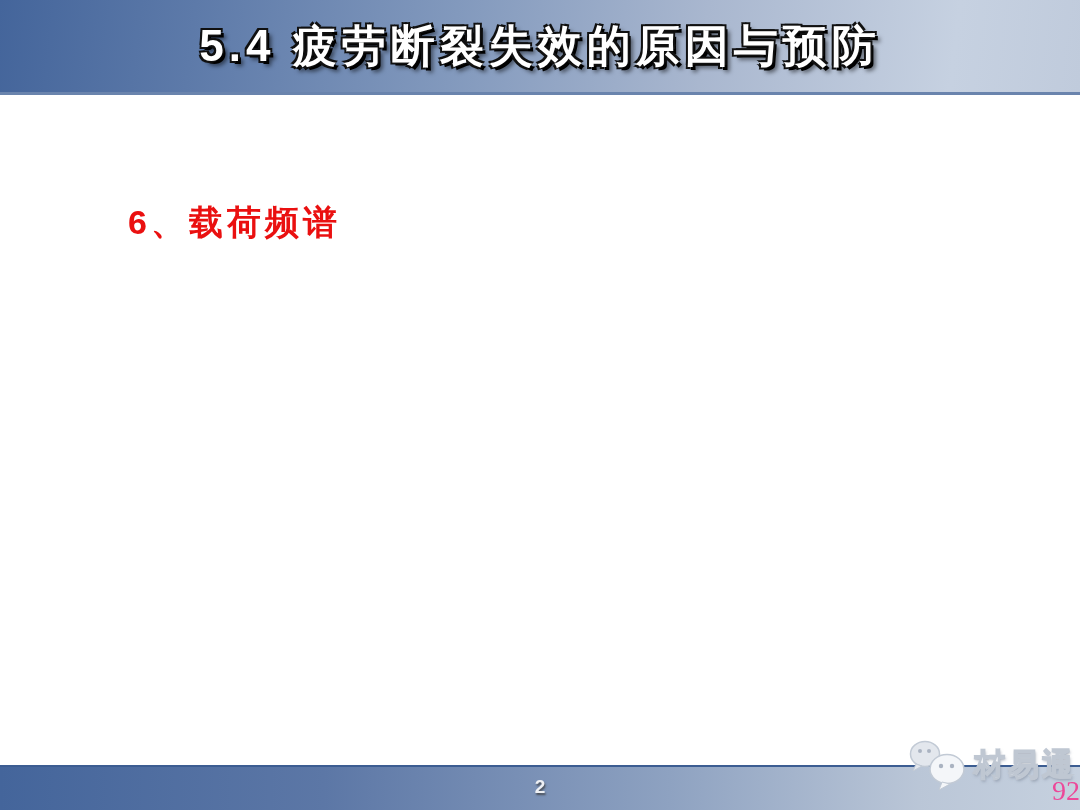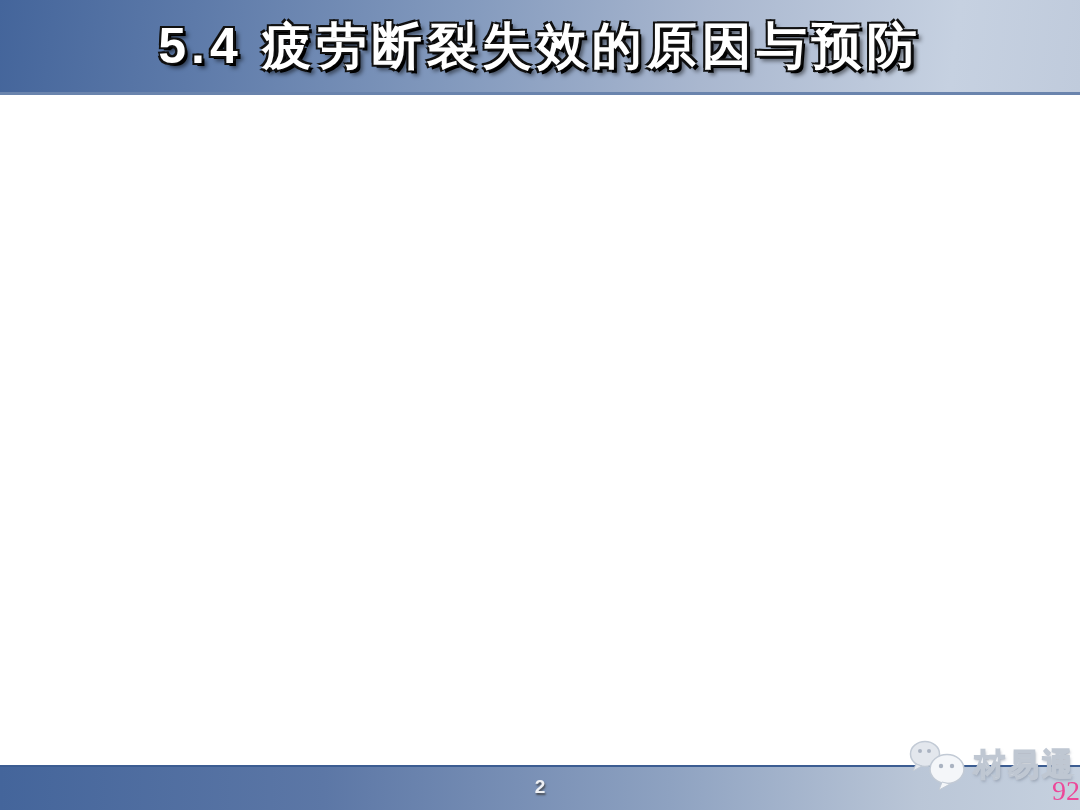--- a/index.html
+++ b/index.html
@@ -8,21 +8,21 @@
     font-family:"Liberation Sans",sans-serif;
   }
   
   .banner{
     position:absolute;top:0;left:0;width:1080px;height:92px;
     background:linear-gradient(97deg,#44659b 0%,#5d7aa9 18%,#8299bd 42%,#a9b7cf 65%,#c6d1e1 88%,#c0cbdc 100%);
     border-bottom:3px solid #6a84ad;
     display:flex;align-items:center;justify-content:center;
   }
   .slide-title{
-    font-size:50px;font-weight:bold;color:#ffffff;letter-spacing:5px;white-space:nowrap;
+    font-size:44px;font-weight:bold;color:#ffffff;letter-spacing:5px;white-space:nowrap;
     text-shadow:-2px -2px 0 #101010,2px -2px 0 #101010,-2px 2px 0 #101010,
                  3px 3px 0 #000000,5px 5px 4px rgba(0,0,0,.55);
   }
   
   .section-heading{
     position:absolute;left:128px;top:200px;
     font-size:34px;font-weight:bold;color:#ea1010;letter-spacing:4px;white-space:nowrap;
   }
   
   .bodytext{position:absolute;left:90px;top:266px;width:980px;}
@@ -59,20 +59,21 @@
 </style>
 </head>
 <body>
 
 <div class="slide">
 
   <div class="banner">
     <div class="slide-title">5.4 疲劳断裂失效的原因与预防</div>
   </div>
 
+  <div class="section-heading">6、载荷频谱</div>
 
 
   <div class="footer-bar"></div>
   <div class="slide-number">2</div>
 
   <div class="watermark">
     <span>
       <svg width="62" height="56" viewBox="0 0 62 56">
 
         <ellipse cx="17" cy="16" rx="14.5" ry="12.5" fill="#e3e7ed" stroke="#c2cad5" stroke-width="1.5"></ellipse>

